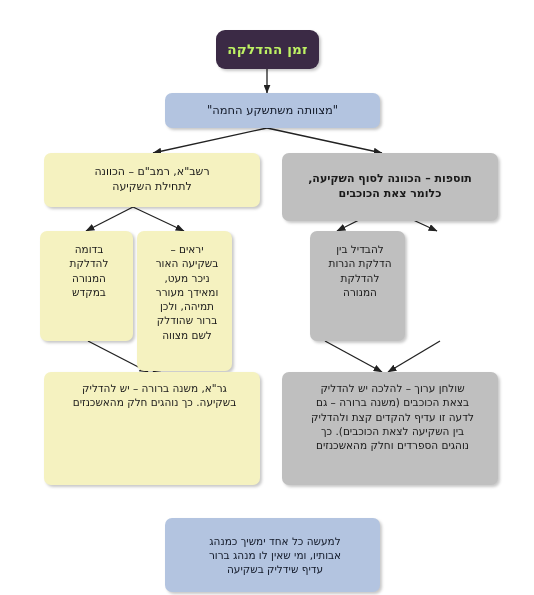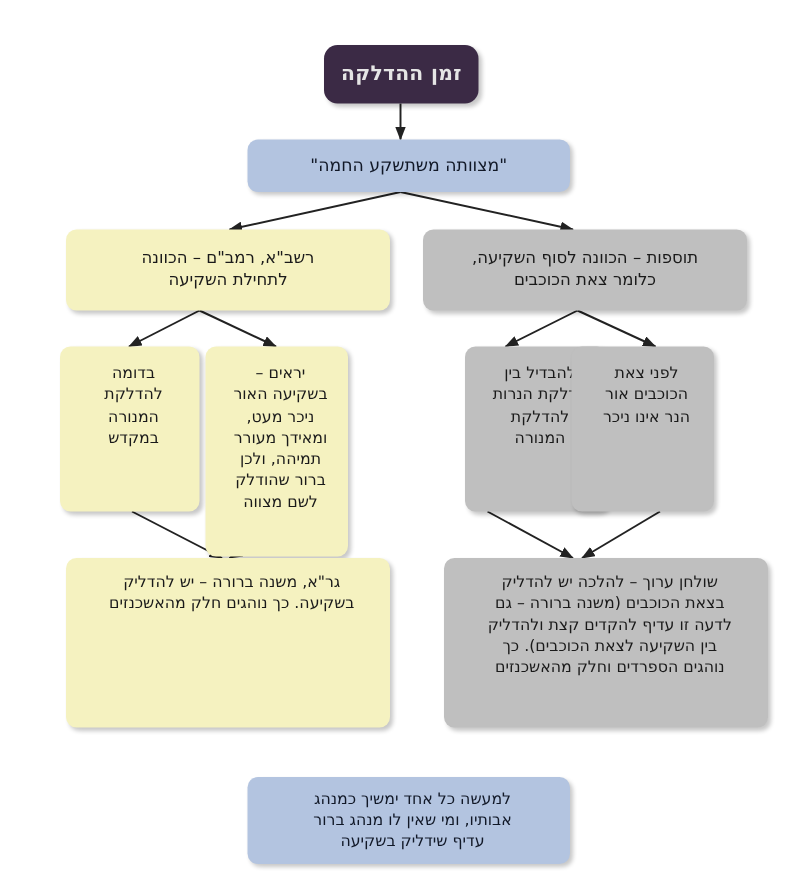--- a/index.html
+++ b/index.html
@@ -40,21 +40,21 @@
     direction: rtl;
     z-index: 2;
     border-radius: 7px;
     line-height: 1.33;
     white-space: pre-line;
     padding: 5px 7px;
     box-shadow: 2px 2px 3px rgba(0,0,0,0.22);
   }
   .node.root {
     background: #3b2a45;
-    color: #e5e5e5;
+    color: #bef264;
     font-size: 13.5px;
     font-weight: bold;
     border-radius: 9px;
     letter-spacing: .2px;
   }
   .node.blue {
     background: #b3c4e0;
     color: #111827;
     font-size: 11.5px;
   }
@@ -113,51 +113,48 @@
     <line x1="440" y1="341" x2="388" y2="372" stroke="#222222" stroke-width="1.3" marker-end="url(#arrowhead)"></line>
   </svg>
 
   <div class="node root" style="left:216px; top:30px; width:103px; height:39px;">זמן ההדלקה</div>
 
   <div class="node blue" style="left:165px; top:93px; width:215px; height:35px;">"מצוותה משתשקע החמה"</div>
 
   <div class="node yellow" style="left:44px; top:153px; width:216px; height:54px;">רשב"א, רמב"ם – הכוונה
 לתחילת השקיעה</div>
 
-  <div class="node gray" style="left:282px; top:153px; width:216px; height:54px;">תוספות – הכוונה לסוף השקיעה,
+  <div class="node gray" style="left:282px; top:153px; width:216px; height:68px;font-weight:bold;">תוספות – הכוונה לסוף השקיעה,
 כלומר צאת הכוכבים</div>
 
   <div class="node yellow small leaf" style="left:40px; top:231px; width:93px; height:110px;">בדומה
 להדלקת
 המנורה
 במקדש</div>
 
   <div class="node yellow small leaf" style="left:137px; top:231px; width:95px; height:140px;">יראים –
 בשקיעה האור
 ניכר מעט,
 ומאידך מעורר
 תמיהה, ולכן
 ברור שהודלק
 לשם מצווה</div>
 
   <div class="node gray small leaf" style="left:277px; top:231px; width:95px; height:110px;margin-left:33px;">להבדיל בין
 הדלקת הנרות
 להדלקת
 המנורה</div>
 
-  <div class="node gray small leaf" style="left:381px; top:231px; width:95px; height:110px;">לפני צאת
-הכוכבים אור
-הנר אינו ניכר</div>
 
   <div class="node yellow small concl" style="left:44px; top:372px; width:216px; height:113px;">גר"א, משנה ברורה – יש להדליק
 בשקיעה. כך נוהגים חלק מהאשכנזים</div>
 
-  <div class="node gray small concl" style="left:296px; top:372px; width:216px; height:113px;">שולחן ערוך – להלכה יש להדליק
+  <div class="node gray small concl" style="left:282px; top:372px; width:216px; height:113px;">שולחן ערוך – להלכה יש להדליק
 בצאת הכוכבים (משנה ברורה – גם
 לדעה זו עדיף להקדים קצת ולהדליק
 בין השקיעה לצאת הכוכבים). כך
 נוהגים הספרדים וחלק מהאשכנזים</div>
 
-  <div class="node blue small" style="left:165px; top:518px; width:215px; height:58px;">למעשה כל אחד ימשיך כמנהג
+  <div class="node blue small" style="left:165px; top:518px; width:215px; height:74px;">למעשה כל אחד ימשיך כמנהג
 אבותיו, ומי שאין לו מנהג ברור
 עדיף שידליק בשקיעה</div>
 
 </div>
 
 </body></html>

